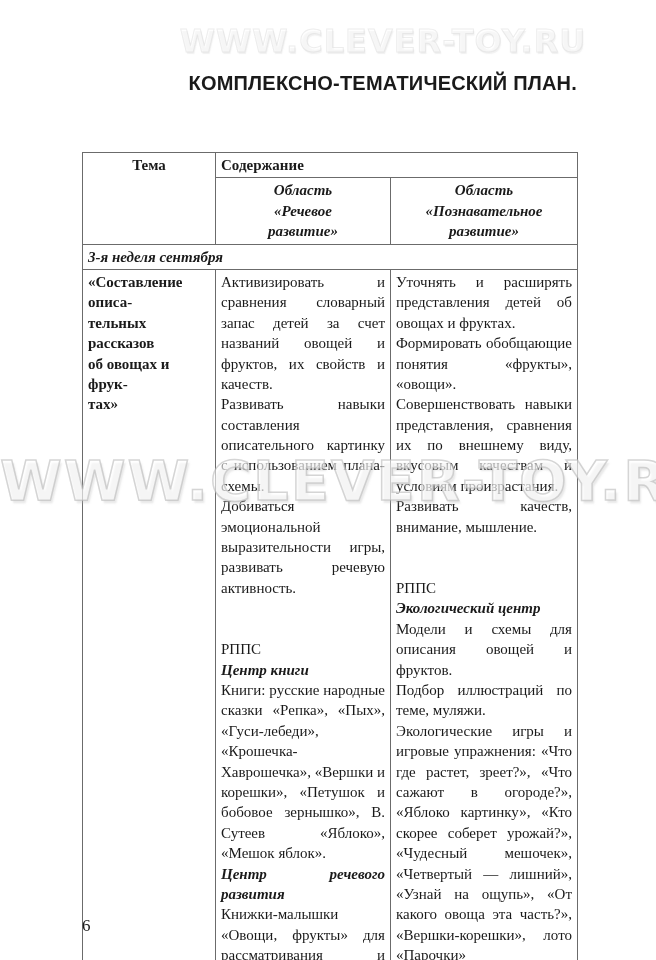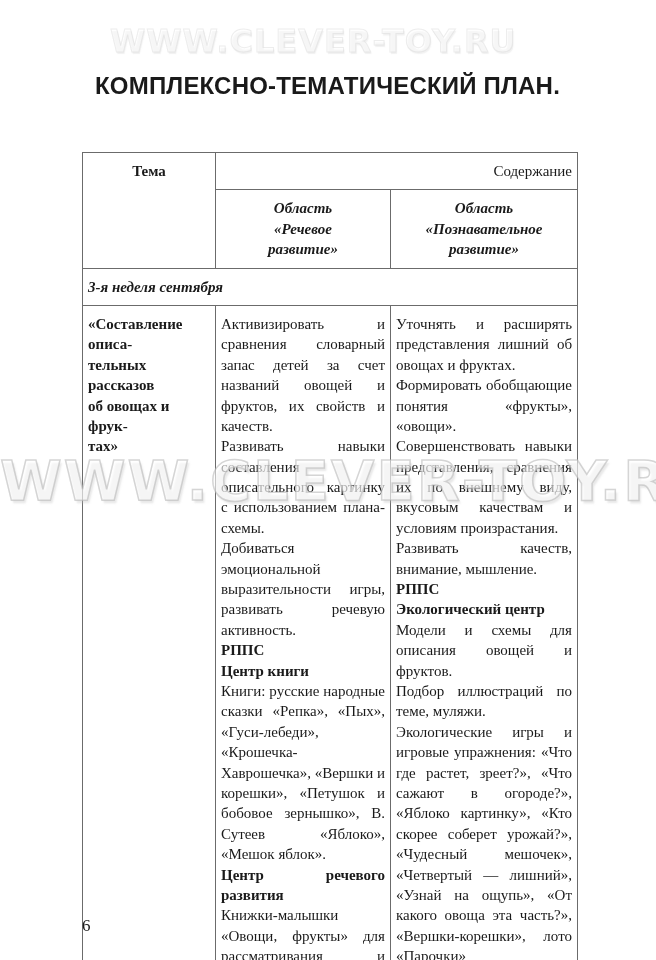--- a/index.html
+++ b/index.html
@@ -12,52 +12,51 @@
     width: 656px;
     height: 960px;
     overflow: hidden;
     font-family: "Liberation Serif", serif;
     color: #1a1a1a;
   }
 
   .page-title {
     position: absolute;
     top: 72px;
-    right: 96px;
+    right: 79px;
     font-family: "Liberation Sans", sans-serif;
     font-weight: bold;
-    font-size: 24px;
+    font-size: 20px;
     letter-spacing: 0.2px;
     white-space: nowrap;
   }
 
   table.plan {
     position: absolute;
     left: 82px;
     top: 152px;
     width: 495px;
     border-collapse: collapse;
     table-layout: fixed;
   }
   table.plan td {
     border: 1px solid #6b6b6b;
     vertical-align: top;
-    padding: 8px 5px;
+    padding: 2px 5px;
     font-size: 15px;
     line-height: 1.36;
     overflow: hidden;
   }
   col.c1 { width: 133px; }
   col.c2 { width: 175px; }
   col.c3 { width: 187px; }
 
   td.hdr-content {
     height: 17px;
-    font-weight: normal;
-    text-align: right;
+    font-weight: bold;
     padding-right: 6px;
     font-size: 15.5px;
   }
   td.hdr-theme {
     font-weight: bold;
     text-align: center;
     vertical-align: middle;
     font-size: 15.5px;
   }
   td.hdr-area {
@@ -81,34 +80,35 @@
     font-weight: bold;
     white-space: pre-line;
     font-size: 15.5px;
   }
   td.body-cell { height: 545px; }
 
   .para {
     margin: 0;
     text-align: justify;
   }
-  .para.bold { font-weight: bold; }
-  .para.bolditalic { font-weight: bold; }
+  .para.bold { font-weight: normal; margin-top: 41px; }
+  .para.bolditalic { font-weight: bold; font-style: italic; }
 
   .page-number {
     position: absolute;
     left: 82px;
     top: 916px;
     font-size: 17px;
   }
 
   .watermark {
     position: absolute;
     left: 0;
     width: 656px;
+    text-align: center;
     font-family: "DejaVu Sans", sans-serif;
     font-weight: bold;
     white-space: nowrap;
     pointer-events: none;
     z-index: 5;
     color: rgba(255, 255, 255, 0.55);
     -webkit-text-stroke: 1.5px rgba(185, 185, 185, 0.6);
     text-shadow: 2px 3px 2px rgba(190, 190, 190, 0.35);
   }
   .watermark.mid {
@@ -165,21 +165,21 @@
           <p class="para normal">Активизировать и сравнения словарный запас детей за счет названий овощей и фруктов, их свойств и качеств.</p>
           <p class="para normal">Развивать навыки составления описательного картинку с использованием плана-схемы.</p>
           <p class="para normal">Добиваться эмоциональной выразительности игры, развивать речевую активность.</p>
           <p class="para bold">РППС</p>
           <p class="para bolditalic">Центр книги</p>
           <p class="para normal">Книги: русские народные сказки «Репка», «Пых», «Гуси-лебеди», «Крошечка-Хаврошечка», «Вершки и корешки», «Петушок и бобовое зернышко», В. Сутеев «Яблоко», «Мешок яблок».</p>
           <p class="para bolditalic">Центр речевого развития</p>
           <p class="para normal">Книжки-малышки «Овощи, фрукты» для рассматривания и составления описательных рассказов</p>
         </td>
       <td class="body-cell">
-          <p class="para normal">Уточнять и расширять представления лишний об овощах и фруктах.</p>
+          <p class="para normal">Уточнять и расширять представления детей об овощах и фруктах.</p>
           <p class="para normal">Формировать обобщающие понятия «фрукты», «овощи».</p>
           <p class="para normal">Совершенствовать навыки представления, сравнения их по внешнему виду, вкусовым качествам и условиям произрастания.</p>
           <p class="para normal">Развивать качеств, внимание, мышление.</p>
           <p class="para bold">РППС</p>
           <p class="para bolditalic">Экологический центр</p>
           <p class="para normal">Модели и схемы для описания овощей и фруктов.</p>
           <p class="para normal">Подбор иллюстраций по теме, муляжи.</p>
           <p class="para normal">Экологические игры и игровые упражнения: «Что где растет, зреет?», «Что сажают в огороде?», «Яблоко картинку», «Кто скорее соберет урожай?», «Чудесный мешочек», «Четвертый — лишний», «Узнай на ощупь», «От какого овоща эта часть?», «Вершки-корешки», лото «Парочки»</p>
         </td>
     </tr>

